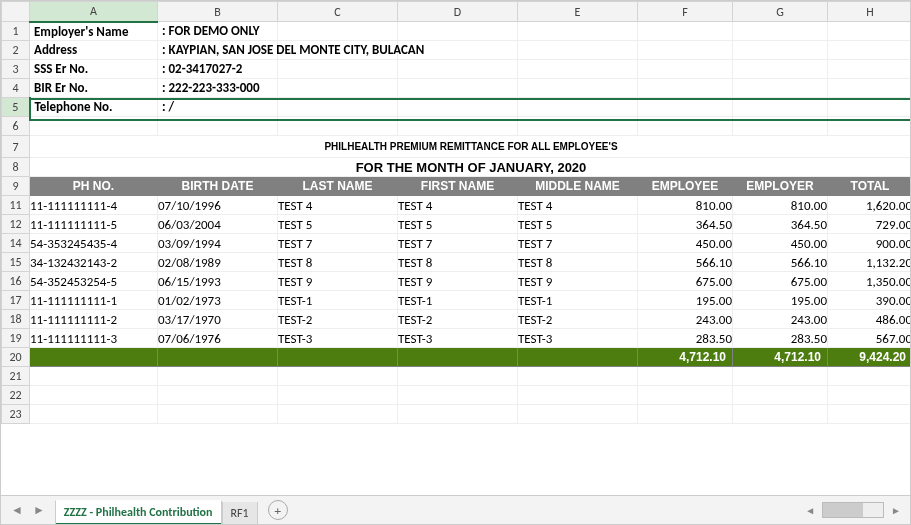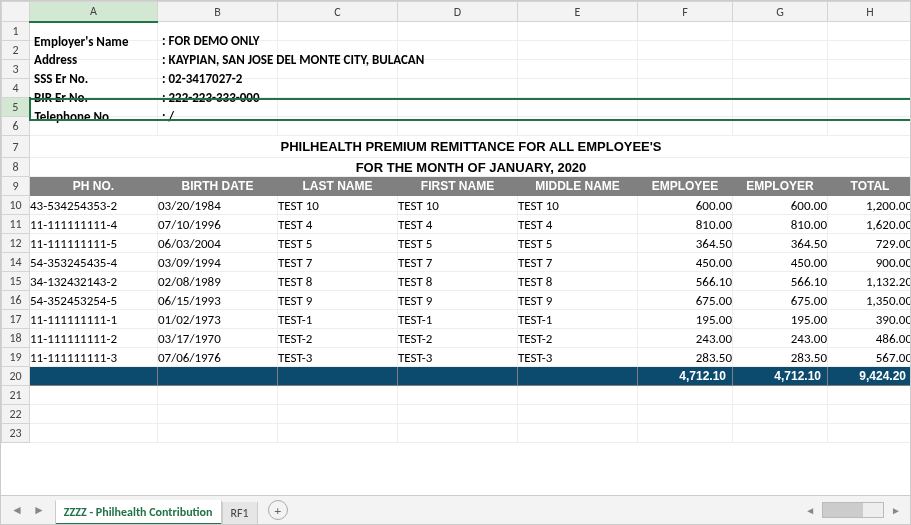--- a/index.html
+++ b/index.html
@@ -64,56 +64,56 @@
   td.cell {
     border: 1px solid #eee;
     padding: 0 4px;
     white-space: nowrap;
     overflow: visible;
     position: relative;
   }
   td.cell .ov {
     position: absolute;
     left: 4px;
-    top: 11px;
+    top: 1px;
     white-space: nowrap;
   }
   .label { font-weight: bold; }
   .cursor-box {
     position: absolute;
     border: 2px solid #217346;
     pointer-events: none;
   }
 
   
   .title {
     font-family: Arial, sans-serif;
     font-weight: bold;
     text-align: center;
-    font-size: 13px;
+    font-size: 10px;
   }
   .subtitle {
     font-family: Arial, sans-serif;
     font-weight: bold;
     text-align: center;
     font-size: 13px;
   }
 
   
   tr.tbl-header td.cell {
     background: #808080;
     color: #fff;
     font-weight: bold;
     text-align: center;
     font-family: Arial, sans-serif;
     font-size: 12px;
     border: 1px solid #808080;
   }
   tr.total-row td.cell {
-    background: #0c4a6e;
+    background: #4d7c0f;
     color: #fff;
     font-weight: bold;
     text-align: right;
     font-family: Arial, sans-serif;
     font-size: 12px;
     border: 1px solid #808080;
     padding-right: 6px;
   }
   td.num { text-align: right; padding-right: 6px; }
 
@@ -325,31 +325,20 @@
       <td class="cell">LAST NAME</td>
       <td class="cell">FIRST NAME</td>
       <td class="cell">MIDDLE NAME</td>
       <td class="cell">EMPLOYEE</td>
       <td class="cell">EMPLOYER</td>
       <td class="cell">TOTAL</td>
     </tr>
 
     </tbody>
       <tbody id="data-rows">
-        <tr>
-          <td class="row-header">10</td>
-          <td class="cell">43-534254353-2</td>
-          <td class="cell">03/20/1984</td>
-          <td class="cell">TEST 10</td>
-          <td class="cell">TEST 10</td>
-          <td class="cell">TEST 10</td>
-          <td class="cell num">600.00</td>
-          <td class="cell num">600.00</td>
-          <td class="cell num">1,200.00</td>
-        </tr>
         <tr>
           <td class="row-header">11</td>
           <td class="cell">11-111111111-4</td>
           <td class="cell">07/10/1996</td>
           <td class="cell">TEST 4</td>
           <td class="cell">TEST 4</td>
           <td class="cell">TEST 4</td>
           <td class="cell num">810.00</td>
           <td class="cell num">810.00</td>
           <td class="cell num">1,620.00</td>

